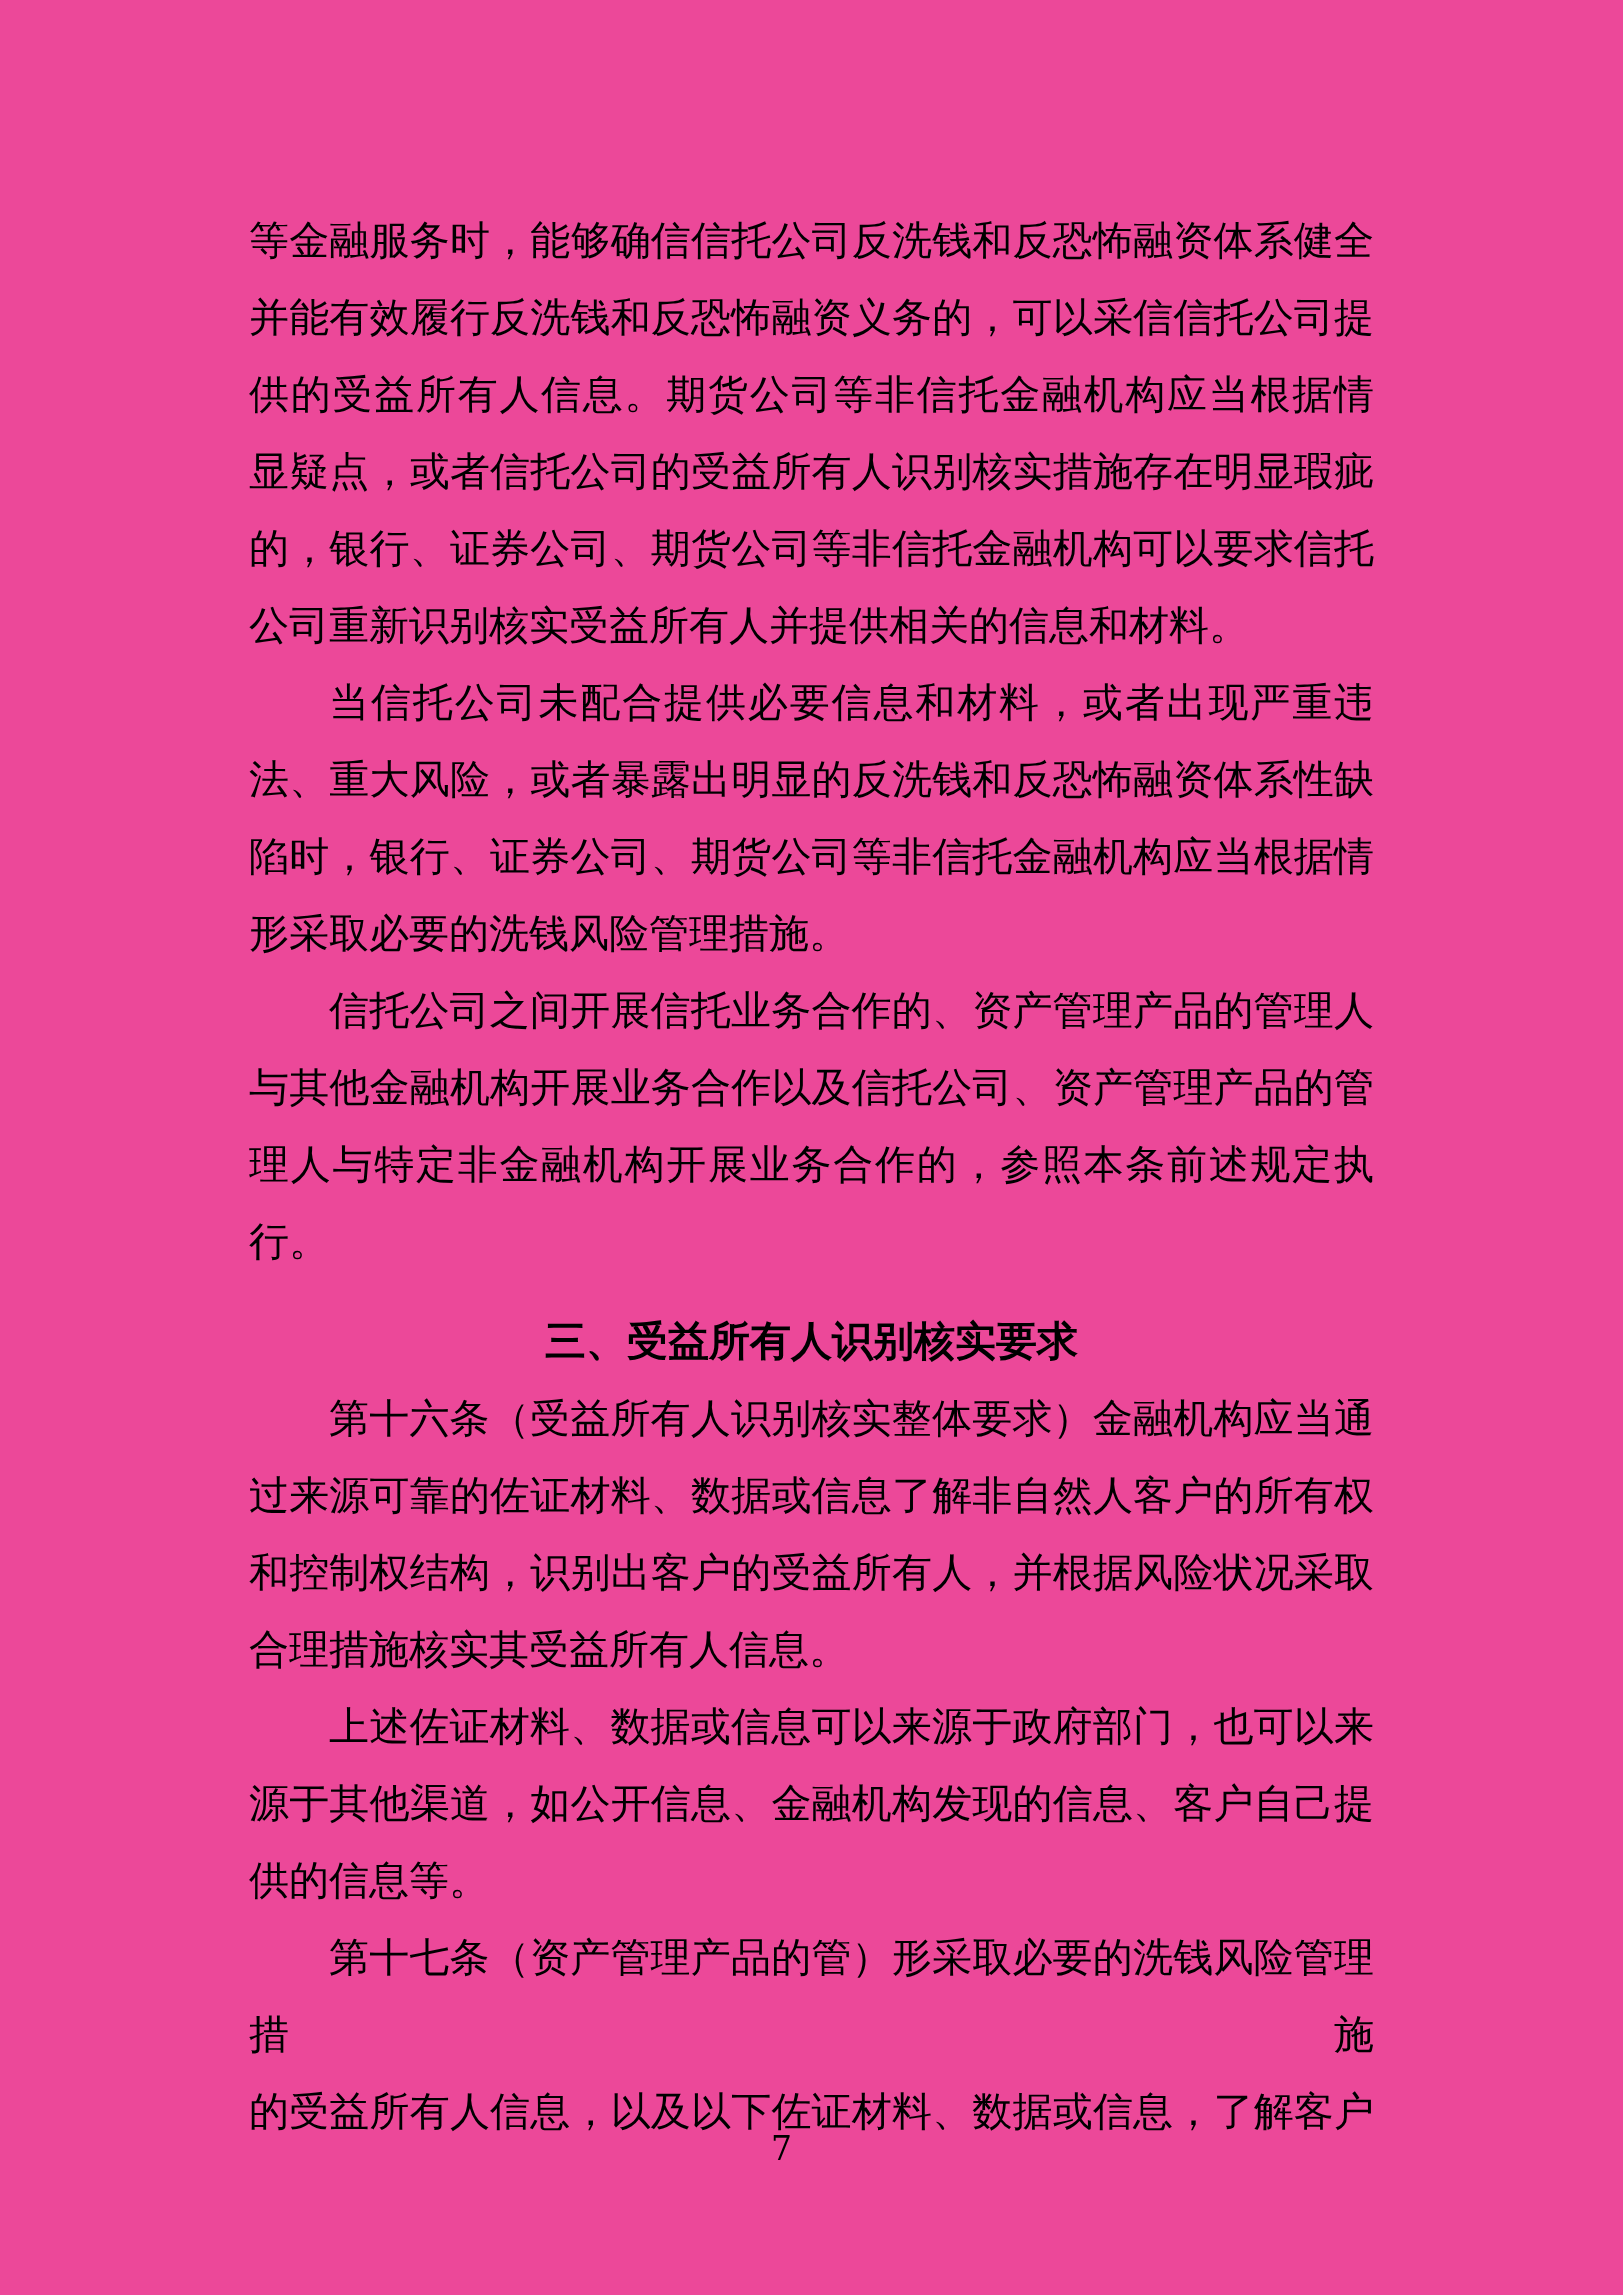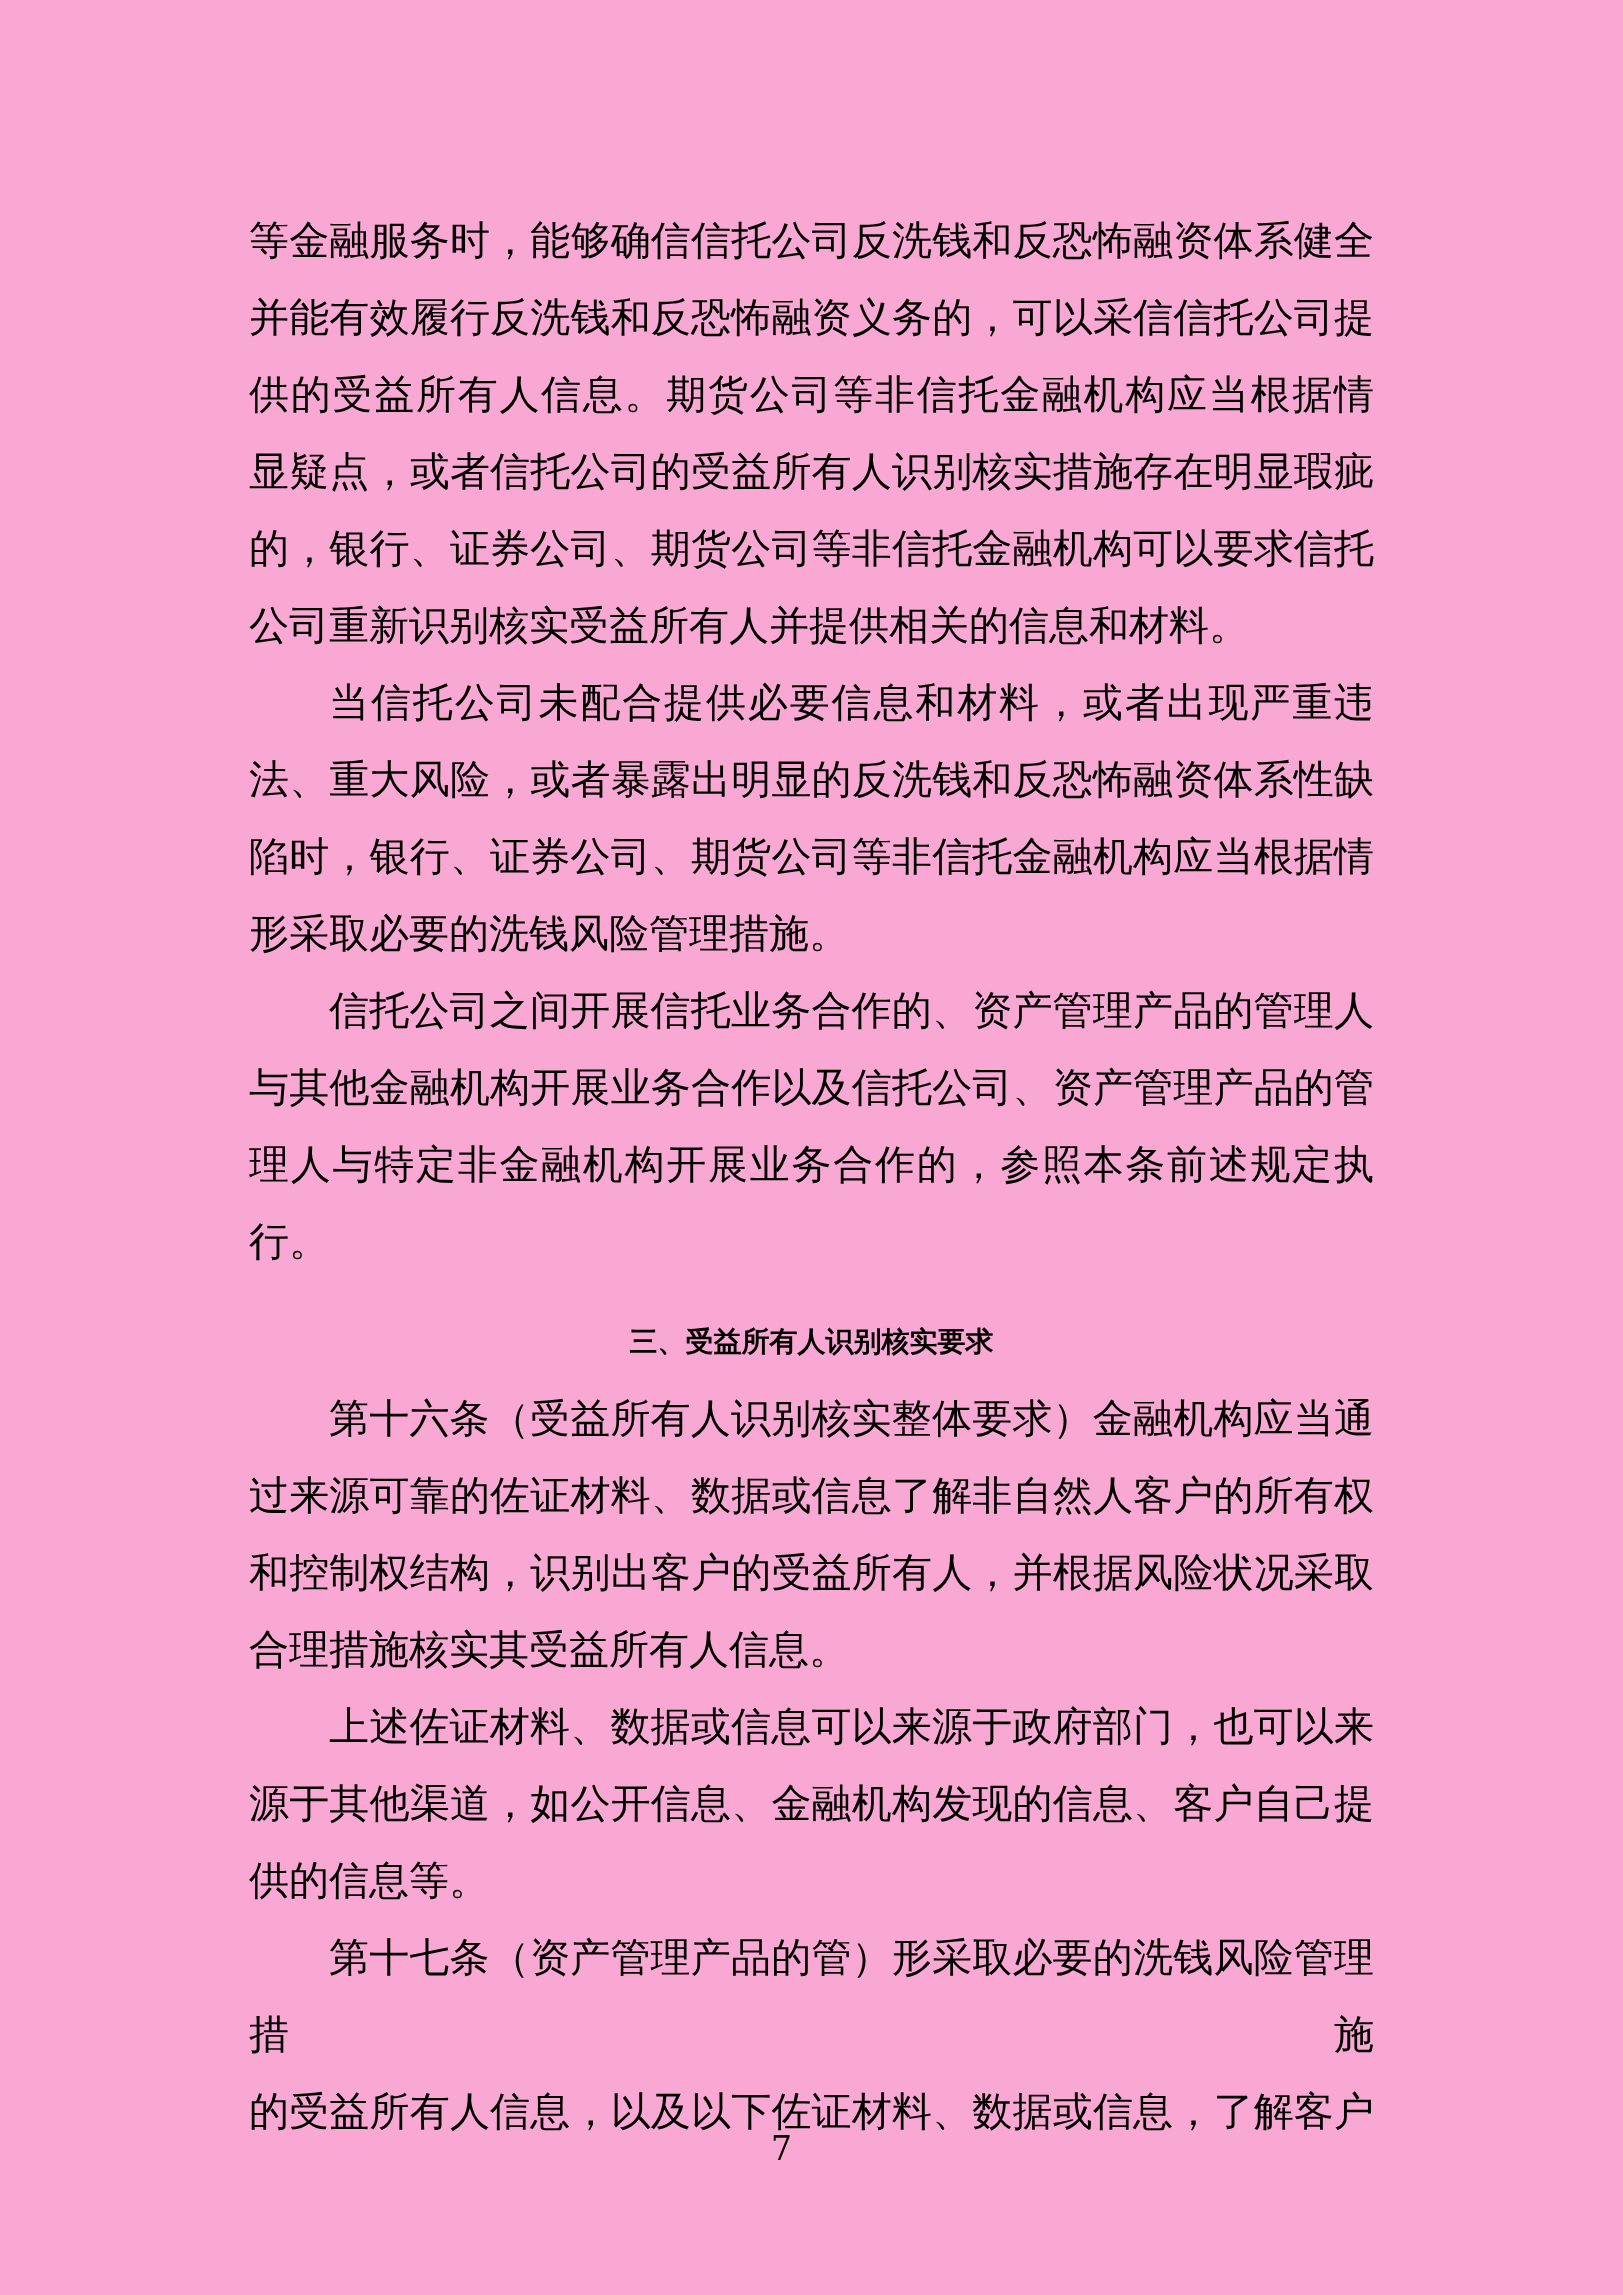--- a/index.html
+++ b/index.html
@@ -35,40 +35,40 @@
     font-family: Liberation Serif, serif;
   }
   .line.indent {
     text-indent: 80px;
   }
   .line .bold {
     font-weight: normal;
   }
   .heading {
     font-weight: bold;
-    font-size: 28px;
+    font-size: 41px;
     text-align: center;
     text-align-last: center;
     margin-top: 23px;
   }
   .pagenum {
     position: absolute;
     top: 2131px;
     left: 756px;
     width: 51px;
     text-align: center;
     font-size: 33px;
     line-height: 36px;
     font-family: "DejaVu Serif", "Liberation Serif", serif;
   }
 </style>
 </head>
 <body>
 
-<div class="page" style="background: #f9a8d4; color: rgb(0, 0, 0);">
+<div class="page" style="background: #ec4899; color: rgb(0, 0, 0);">
   <div class="content">
       <div class="line"><span>等金融服务时，能够确信信托公司反洗钱和反恐怖融资体系健全</span></div>
       <div class="line"><span>并能有效履行反洗钱和反恐怖融资义务的，可以采信信托公司提</span></div>
       <div class="line"><span>供的受益所有人信息。期货公司等非信托金融机构应当根据情</span></div>
       <div class="line"><span>显疑点，或者信托公司的受益所有人识别核实措施存在明显瑕疵</span></div>
       <div class="line"><span>的，银行、证券公司、期货公司等非信托金融机构可以要求信托</span></div>
       <div class="line no-just"><span>公司重新识别核实受益所有人并提供相关的信息和材料。</span></div>
       <div class="line indent"><span>当信托公司未配合提供必要信息和材料，或者出现严重违</span></div>
       <div class="line"><span>法、重大风险，或者暴露出明显的反洗钱和反恐怖融资体系性缺</span></div>
       <div class="line"><span>陷时，银行、证券公司、期货公司等非信托金融机构应当根据情</span></div>

